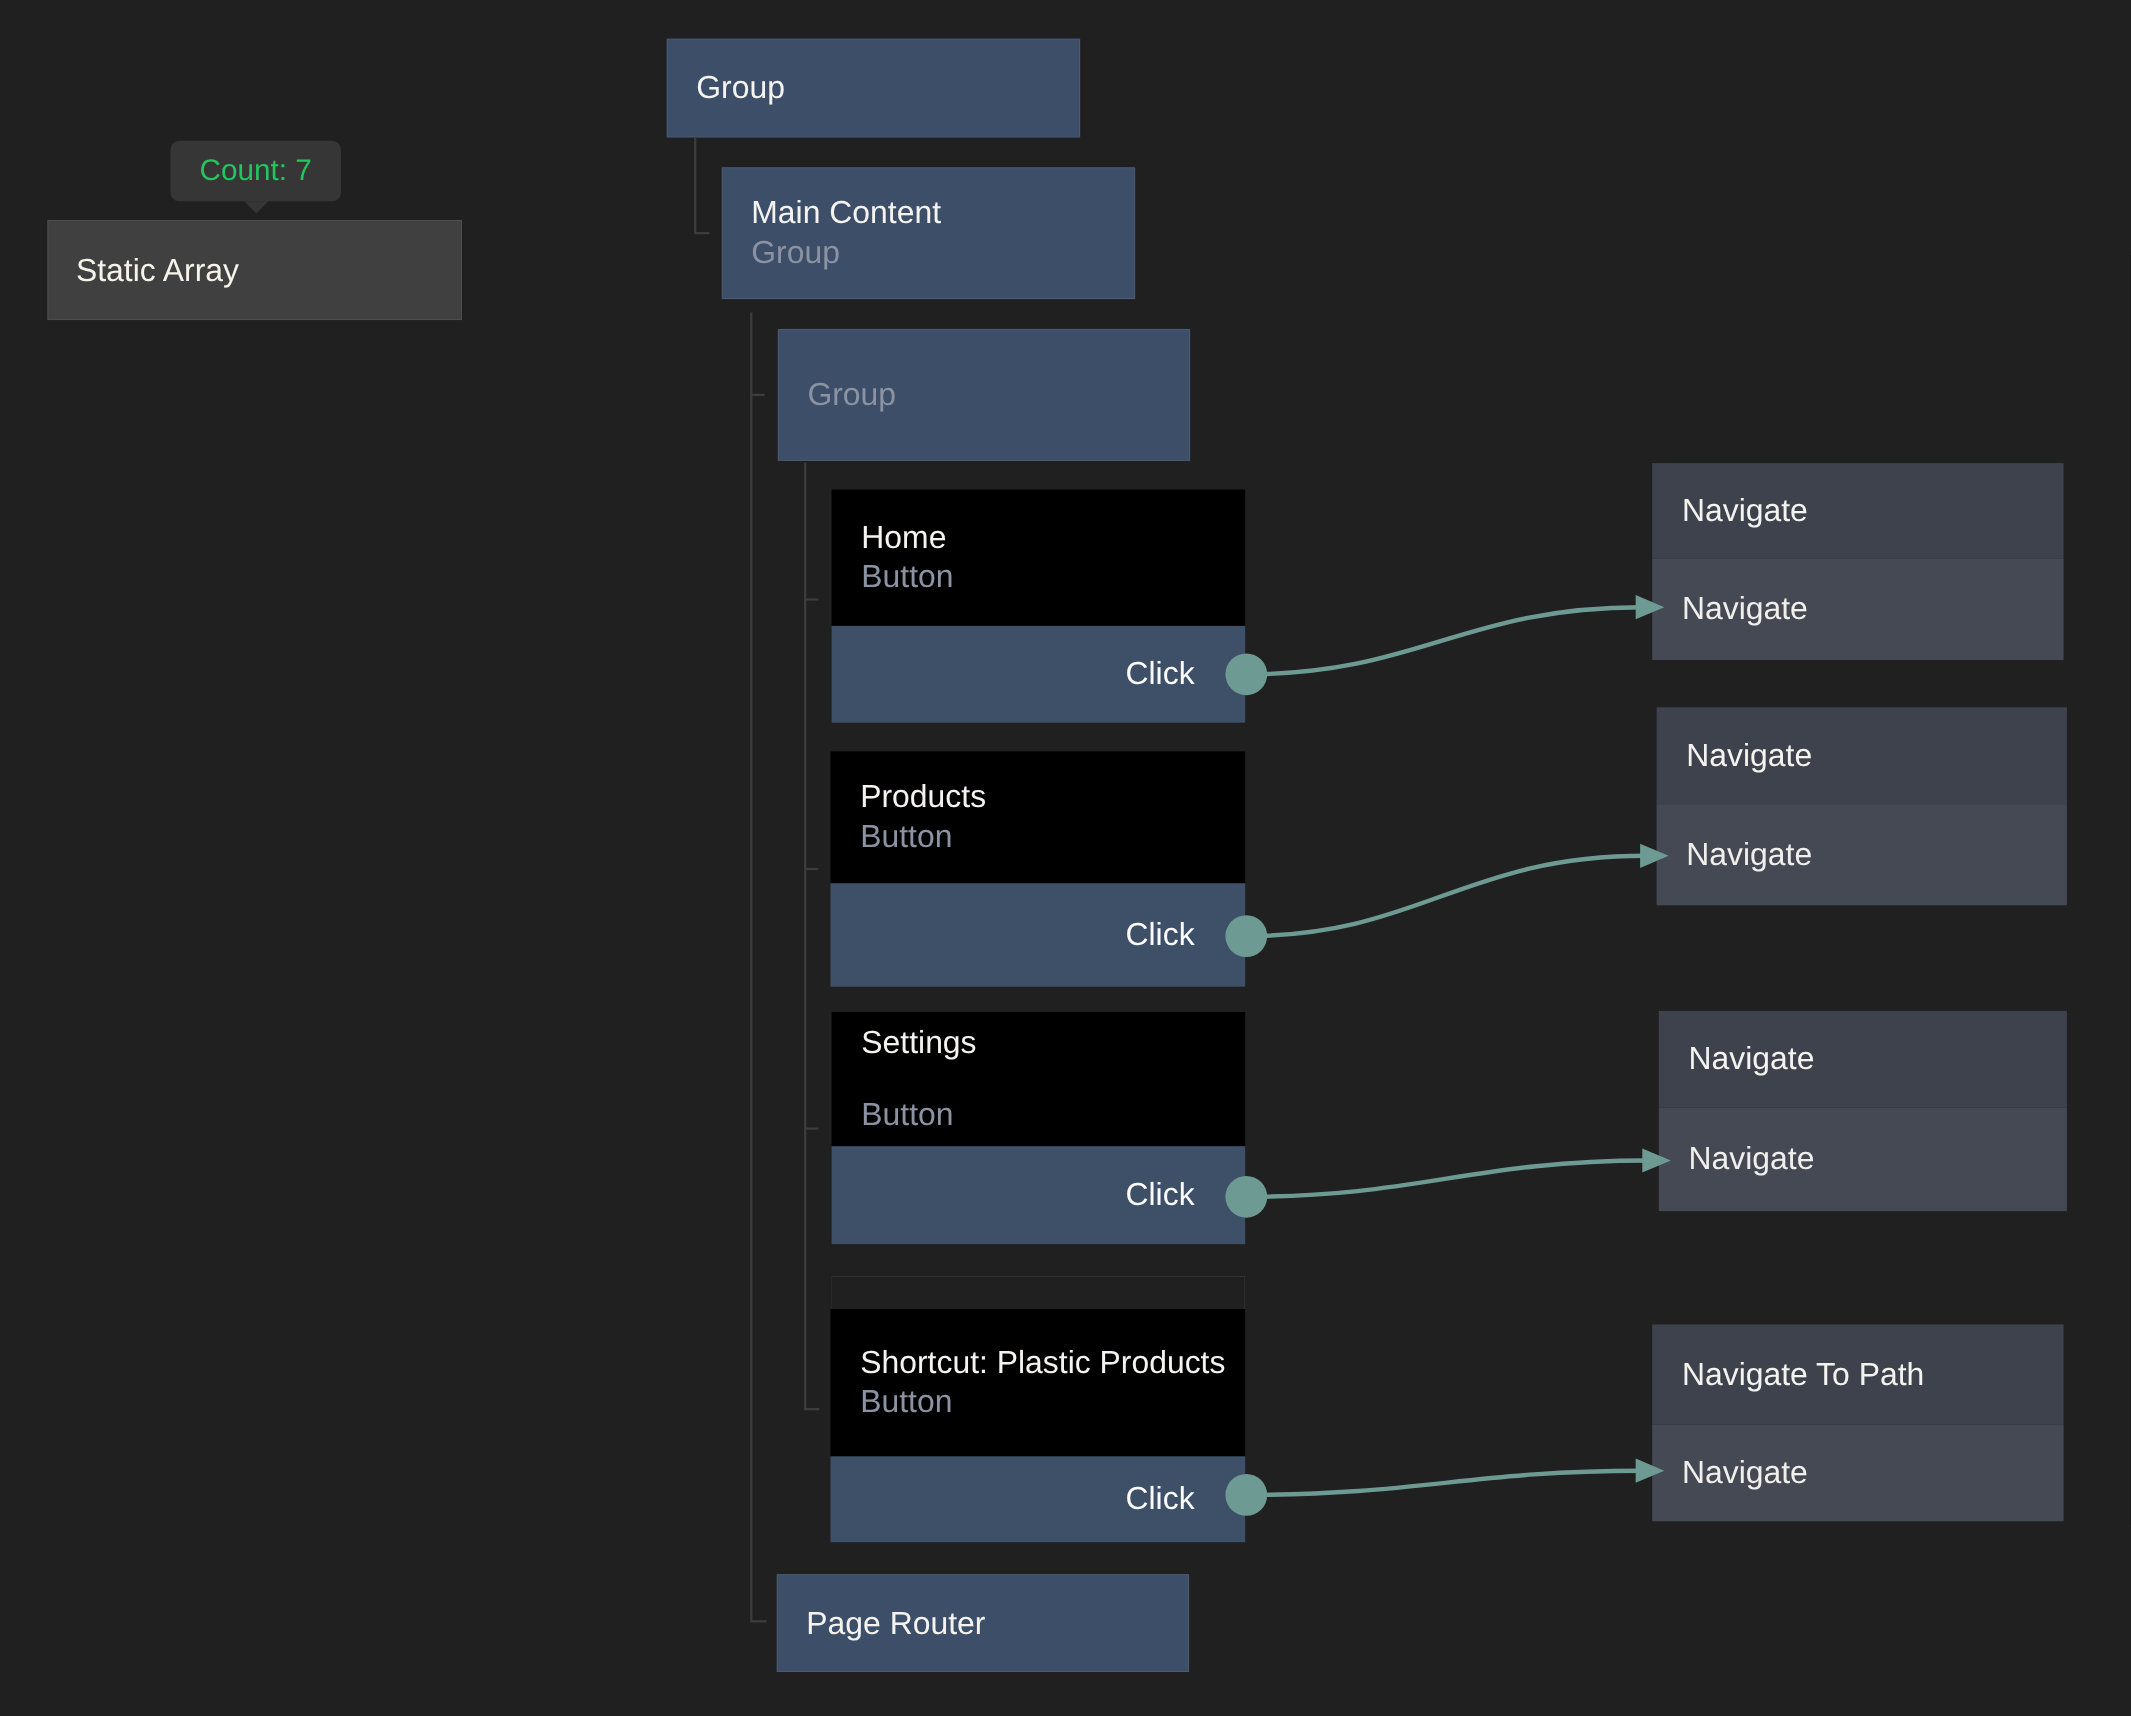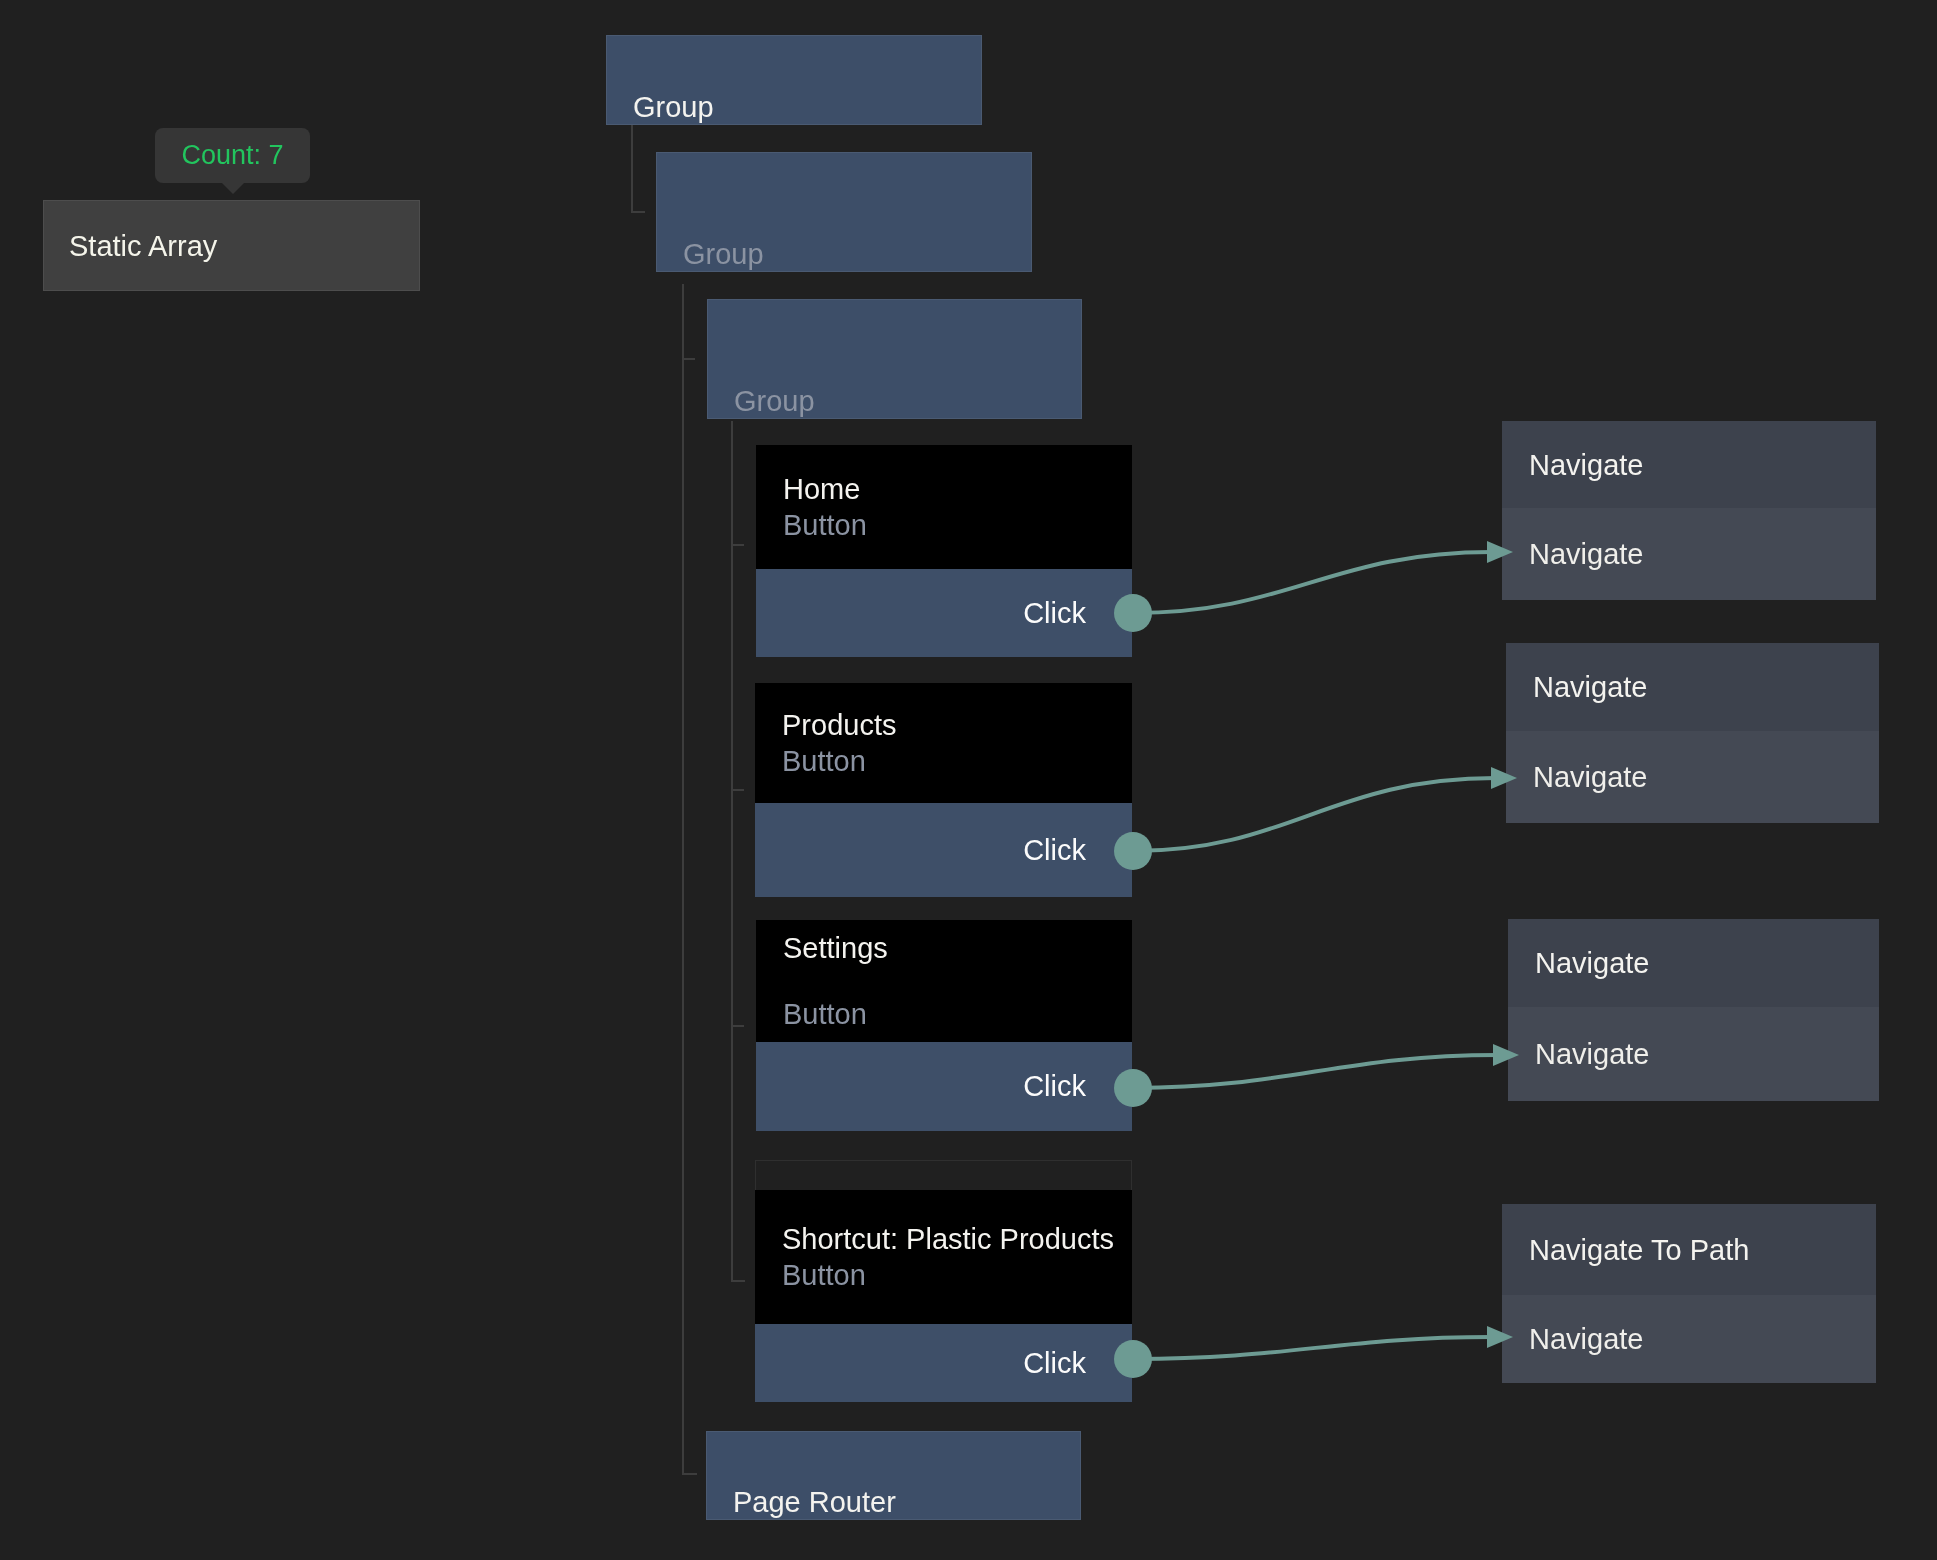--- a/index.html
+++ b/index.html
@@ -10,21 +10,21 @@
     overflow:hidden;
     font-family:"Liberation Sans","DejaVu Sans",sans-serif;
     color:#f4f3ef;
   }
   svg.overlay{position:absolute;left:0;top:0;z-index:4;}
   .node{position:absolute;z-index:3;box-sizing:border-box;}
   .edge-hl{box-shadow:inset 0 0 0 1px rgba(255,255,255,0.07);}
   
   .blue-plain{
     background:#3d4e68;
-    display:flex;flex-direction:column;justify-content:flex-end;
+    display:flex;flex-direction:column;justify-content:center;
     padding-left:27px;
   }
   .split{display:flex;flex-direction:column;padding:0;}
   .split .hdr{
     background:#000000;
     display:flex;flex-direction:column;justify-content:center;
     padding-left:27px;box-sizing:border-box;
   }
   .split .bdy{
     background:#3e4f68;
@@ -73,20 +73,21 @@
 
   <div class="node green edge-hl" style="left:43px;top:200px;width:377px;height:91px;">
     <div class="title">Static Array</div>
   </div>
 
   <div class="node blue-plain edge-hl" style="left:606px;top:35px;width:376px;height:90px;">
     <div class="title">Group</div>
   </div>
 
   <div class="node blue-plain edge-hl" style="left:656px;top:152px;width:376px;height:120px;">
+    <div class="title">Main Content</div>
     <div class="subtitle">Group</div>
   </div>
 
   <div class="node blue-plain edge-hl" style="left:707px;top:299px;width:375px;height:120px;">
     <div class="subtitle">Group</div>
   </div>
 
   <div class="node split edge-hl" style="left:756px;top:445px;width:376px;height:212px;">
     <div class="hdr" style="height:124px;">
       <div class="title">Home</div>

